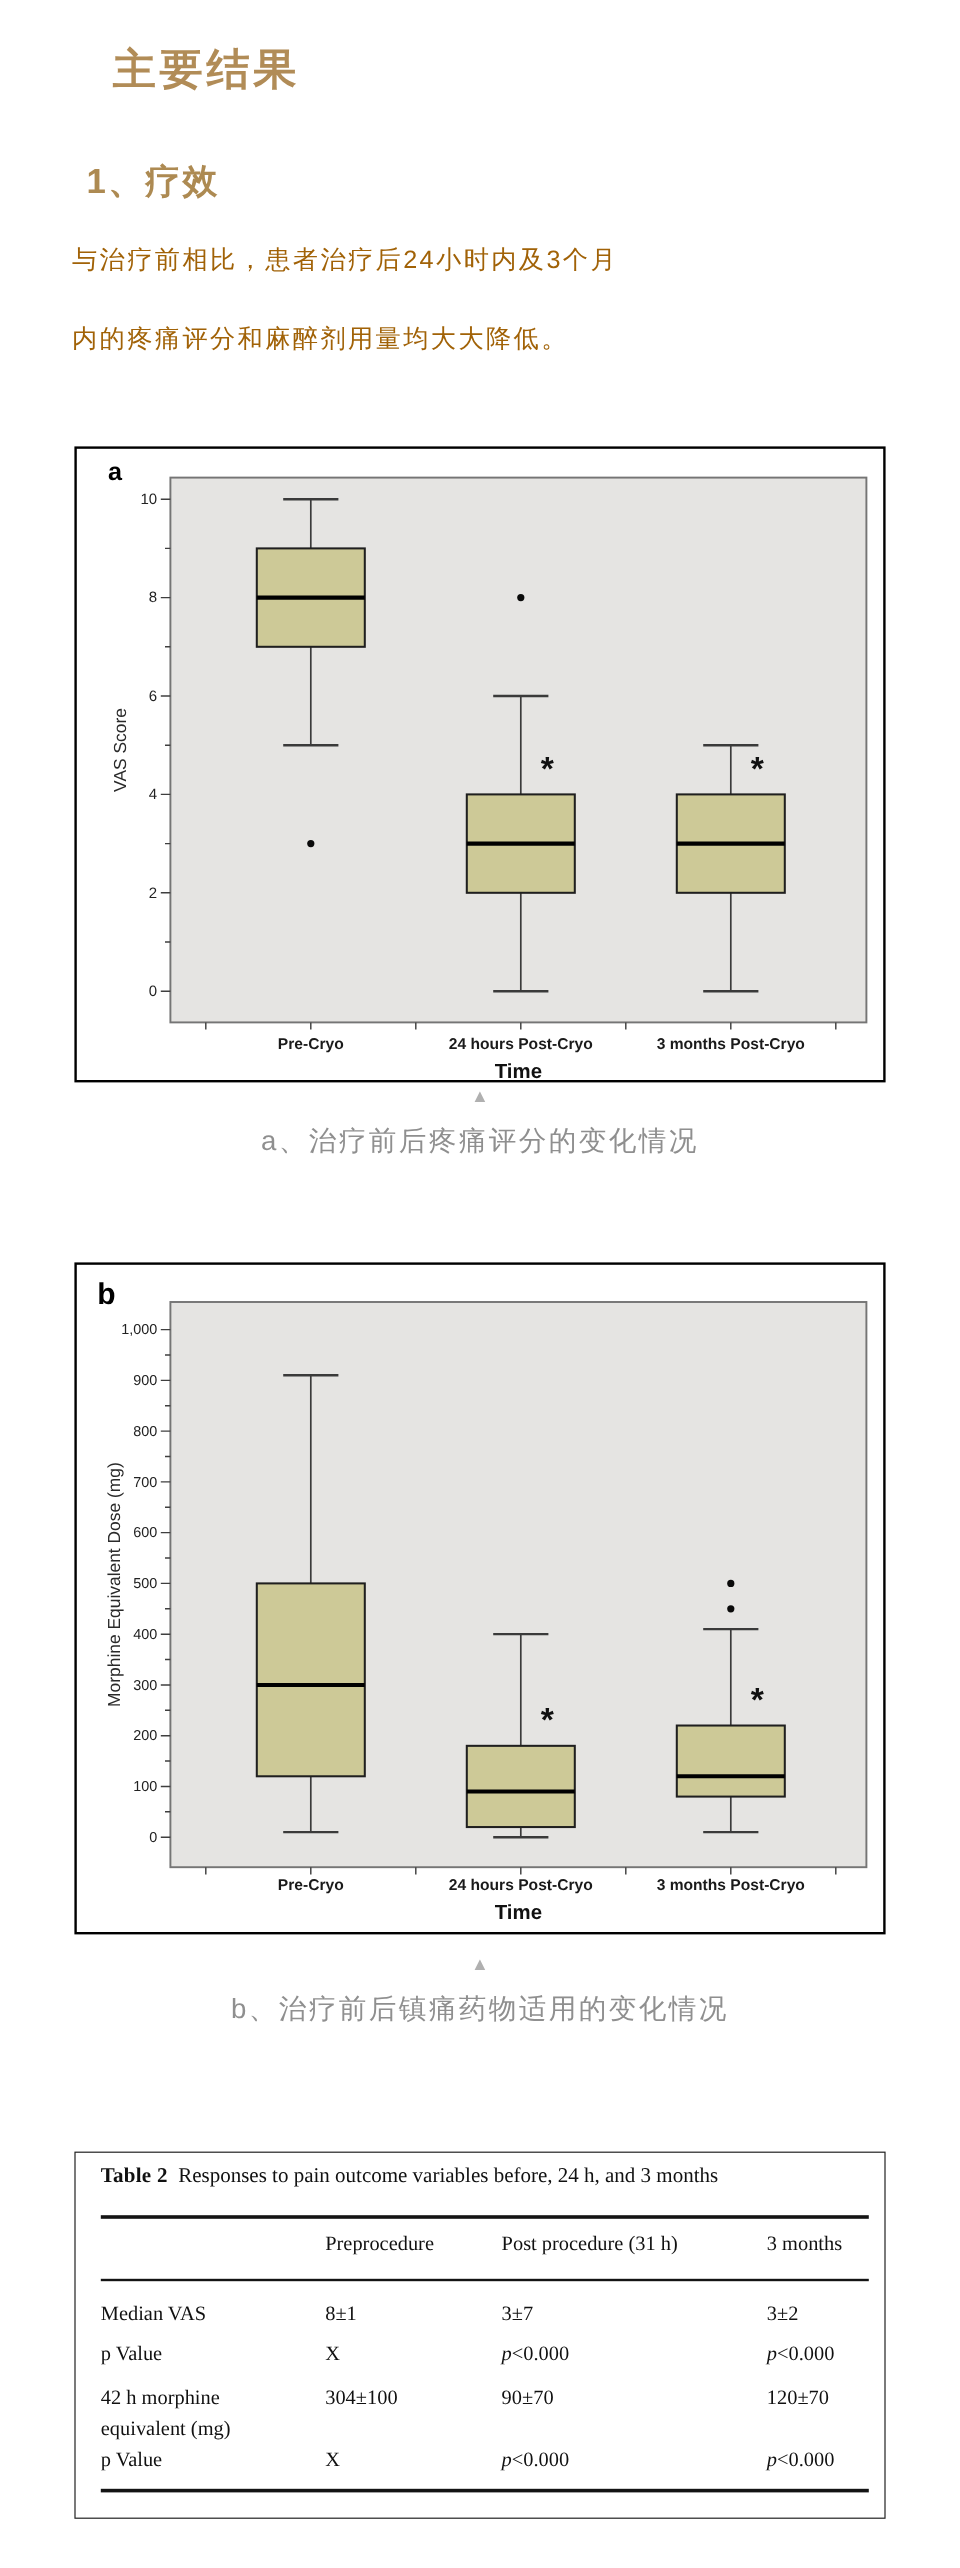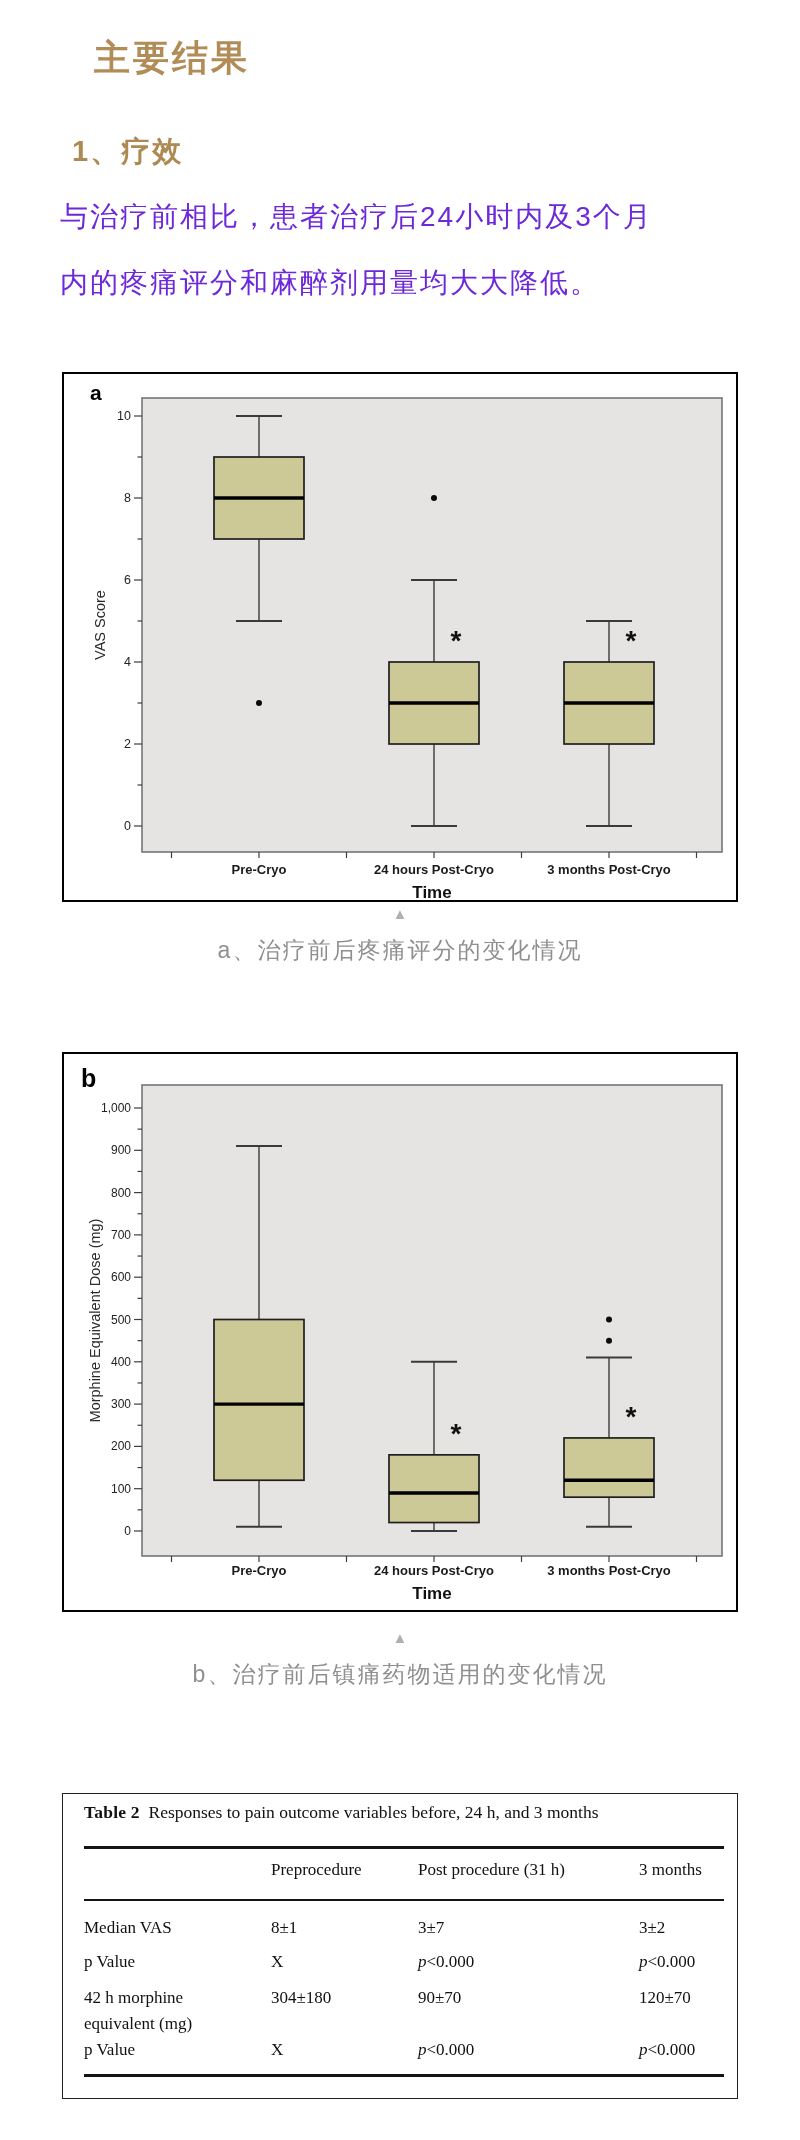--- a/index.html
+++ b/index.html
@@ -2,22 +2,22 @@
 <html><head>
 <meta charset="utf-8">
 <style>
   html,body{margin:0;padding:0;background:#fff;}
   .page{position:relative;width:800px;height:2140px;background:#ffffff;overflow:hidden;
         font-family:"Liberation Sans",sans-serif;}
   .h1{position:absolute;left:62px;top:34px;font-family:"Liberation Serif",serif;
       font-weight:700;font-size:36px;letter-spacing:3px;color:#b18c57;margin-left:32px;}
   .h2{position:absolute;left:62px;top:132px;font-weight:700;font-size:29px;
       letter-spacing:2px;color:#ad8a52;margin-left:10px;}
-  .para{position:absolute;left:60px;top:184px;width:700px;font-size:28px;line-height:66px;
-        letter-spacing:2px;color:#6d28d9;white-space:pre-line;}
+  .para{position:absolute;left:60px;top:184px;width:700px;font-size:21px;line-height:66px;
+        letter-spacing:2px;color:#a16207;white-space:pre-line;}
   .figbox{position:absolute;left:62px;width:676px;background:#fff;border:2px solid #000;box-sizing:border-box;}
   .fig-a{top:372px;height:530px;}
   .fig-b{top:1052px;height:560px;}
   .figbox svg{display:block;width:672px;}
   .cap{position:absolute;left:0;width:800px;text-align:center;}
   .cap-tri{font-size:15px;color:#b0b0b0;line-height:16px;}
   .cap-text{font-size:23px;color:#8f8f8f;letter-spacing:2px;line-height:32px;margin-top:12px;}
   .cap-a{top:906px;} .cap-b{top:1630px;}
   
   .tblbox{position:absolute;left:62px;top:1793px;width:676px;height:306px;border:1.5px solid #222;
@@ -198,21 +198,21 @@
     </div>
     <div class="trow tr1">
       <span class="ital">p Value</span>
       <span>X</span>
       <span class="pcell"><i>p</i>&lt;0.000</span>
       <span class="pcell"><i>p</i>&lt;0.000</span>
     </div>
     <div class="trow tr2">
       <span class="lbl2">42 h morphine
    equivalent (mg)</span>
-      <span>304±180</span>
+      <span>304±100</span>
       <span>90±70</span>
       <span>120±70</span>
     </div>
     <div class="trow tr3">
       <span class="ital">p Value</span>
       <span>X</span>
       <span class="pcell"><i>p</i>&lt;0.000</span>
       <span class="pcell"><i>p</i>&lt;0.000</span>
     </div>
     <div class="rule r3"></div>

